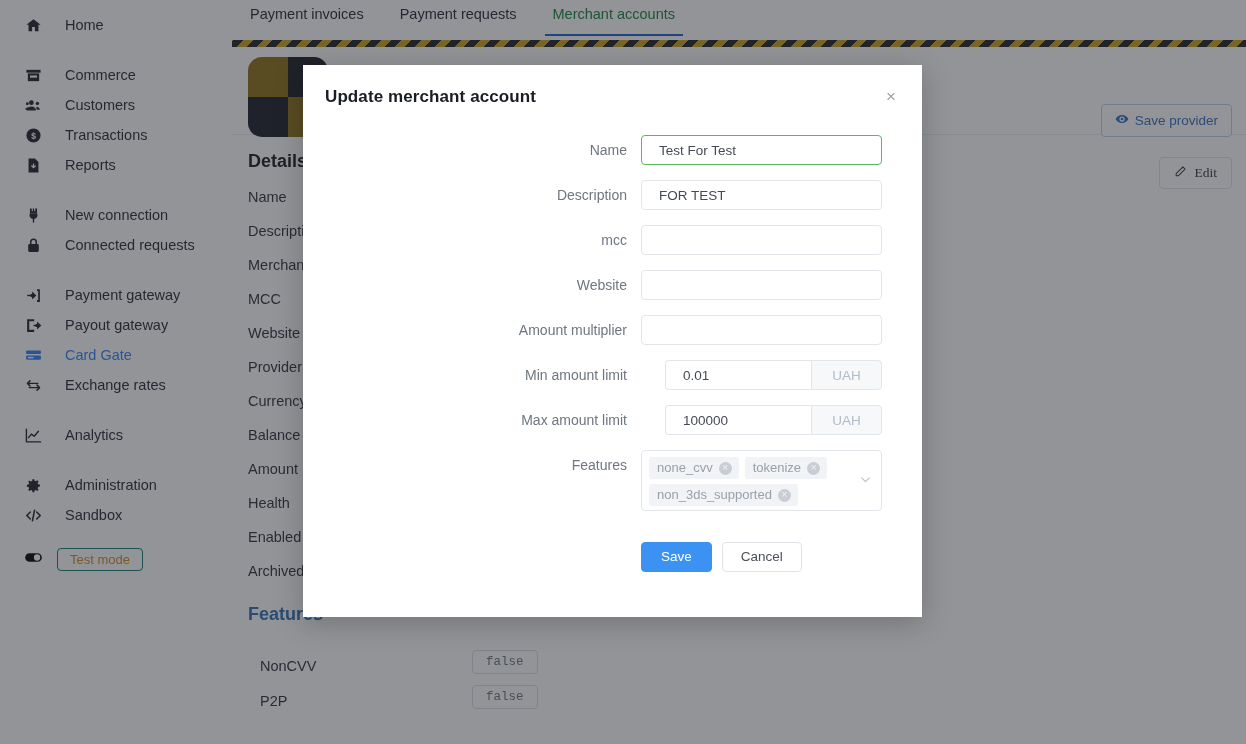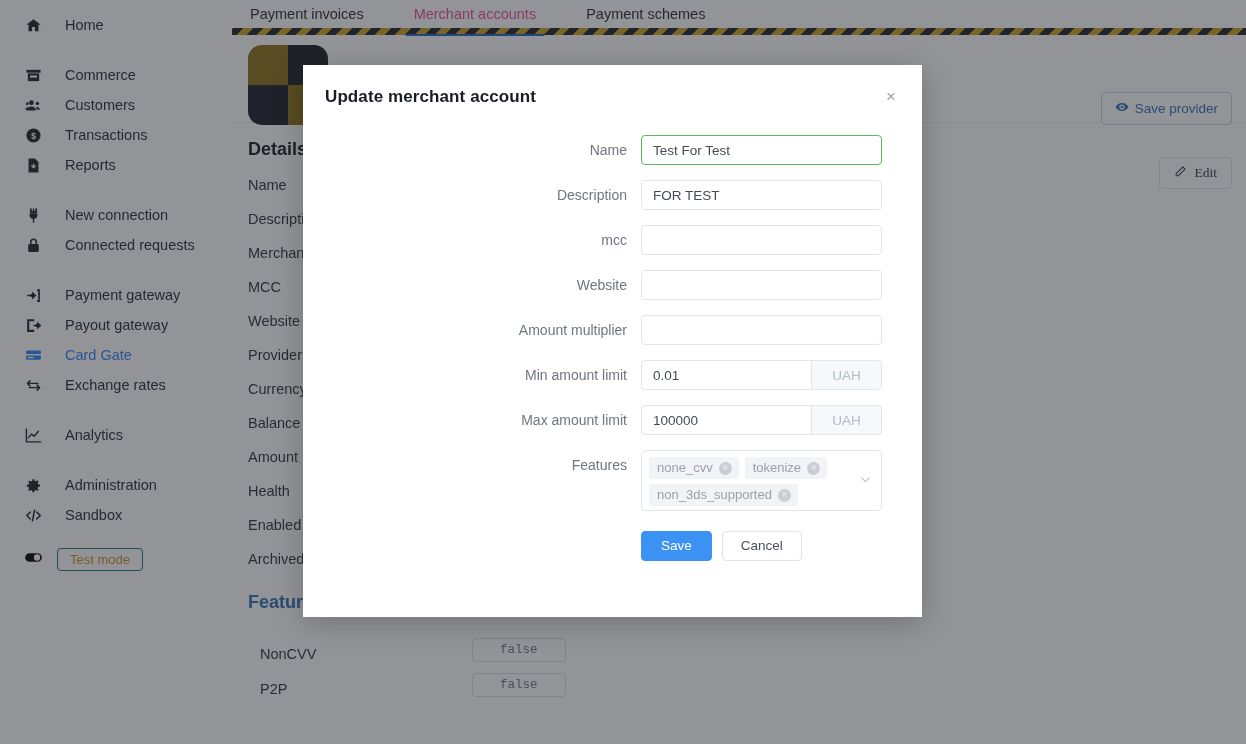--- a/index.html
+++ b/index.html
@@ -83,36 +83,36 @@
     flex: 1 1 auto;
     height: 744px;
     background: #ffffff;
     position: relative;
     overflow: hidden;
   }
 
   .tabs {
     display: flex;
     align-items: flex-start;
-    gap: 14px;
+    gap: 0;
     padding-left: 0;
-    height: 28px;
+    height: 40px;
     background: #ffffff;
   }
   .tab {
     font-size: 14.5px;
     color: #232733;
     padding: 0 18px;
     height: 36px;
     line-height: 28px;
     cursor: pointer;
     white-space: nowrap;
     position: relative;
   }
-  .tab.active { color: #ec4899; }
+  .tab.active { color: #15803d; }
   .tab.active::after {
     content: "";
     position: absolute;
     left: 10px; right: 10px; bottom: 0;
     height: 2px;
     background: #1d62c9;
   }
 
   .hazard {
     height: 7px;
@@ -208,21 +208,21 @@
     color: #2b2f3a;
   }
   .feat-row .k { width: 212px; }
   .bool-badge {
     display: inline-block;
     border: 1px solid #d9dde2;
     border-radius: 4px;
     color: #6b7280;
     font-family: "Liberation Mono", monospace;
     font-size: 12.5px;
-    padding: 4px 27px;
+    padding: 4px 13px;
     background: #fff;
   }
 
   
   .overlay {
     position: absolute;
     inset: 0;
     background: rgba(40, 42, 48, 0.5);
     z-index: 50;
   }
@@ -281,35 +281,36 @@
   .fctrl {
     flex: 1 1 auto;
     max-width: 340px;
   }
 
   .inp {
     width: 100%;
     height: 30px;
     border: 1px solid #e2e6ea;
     border-radius: 4px;
-    padding: 0 11px;
+    padding: 0 17px;
     font-size: 13.5px;
     color: #454b55;
     font-family: "Liberation Sans", sans-serif;
     background: #ffffff;
     outline: none;
   }
   .inp::placeholder { color: #b9bfc7; }
   .inp.focused { border-color: #5cb85c; }
 
   .inp-group { display: flex; align-items: stretch; }
   .inp-group .inp {
     border-top-right-radius: 0;
     border-bottom-right-radius: 0;
     border-right: none;
+    margin-left: 24px;
   }
   .addon {
     width: 71px;
     flex: 0 0 71px;
     border: 1px solid #e2e6ea;
     border-top-right-radius: 4px;
     border-bottom-right-radius: 4px;
     background: #f6f8fa;
     color: #b0bccb;
     font-size: 13.5px;
@@ -359,21 +360,21 @@
     right: 9px;
     top: 50%;
     transform: translateY(-50%);
     color: #b7bfc8;
     pointer-events: none;
   }
 
   .actions {
     display: flex;
     gap: 10px;
-    margin-top: 5px;
+    margin-top: 16px;
   }
   .btn-primary {
     background: #3c92f3;
     border: 1px solid #3c92f3;
     color: #ffffff;
     border-radius: 4px;
     font-size: 13.5px;
     padding: 7px 19px;
     line-height: 1;
     cursor: pointer;
@@ -559,22 +560,22 @@
             </svg></span>
         <span class="test-badge">Test mode</span>
       </div>
 
     </nav>
 
     <main class="content">
 
       <div class="tabs">
         <div class="tab">Payment invoices</div>
+        <div class="tab">Payment requests</div>
         <div class="tab active">Merchant accounts</div>
-        <div class="tab">Payment schemes</div>
       </div>
 
       <div class="hazard"></div>
 
       <section class="panel">
 
         <div class="panel-head">
           <div class="logo">
             <i></i>
               <i></i>

